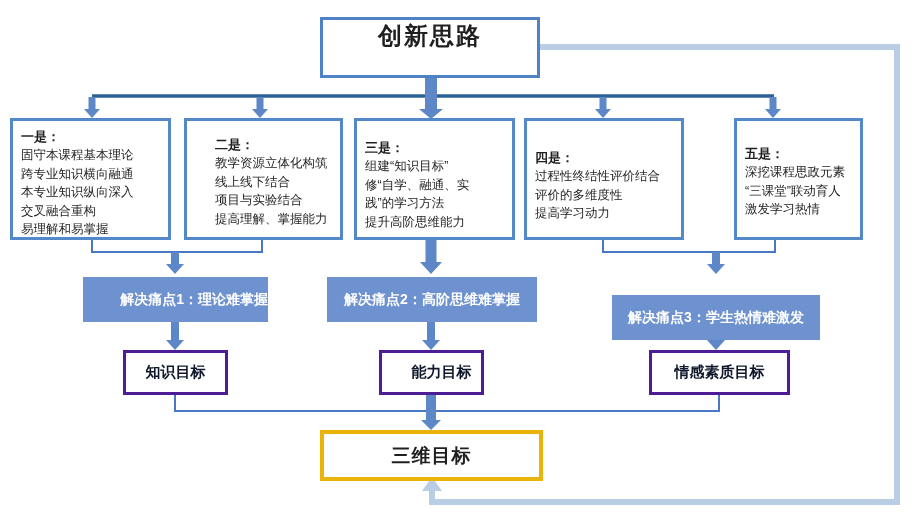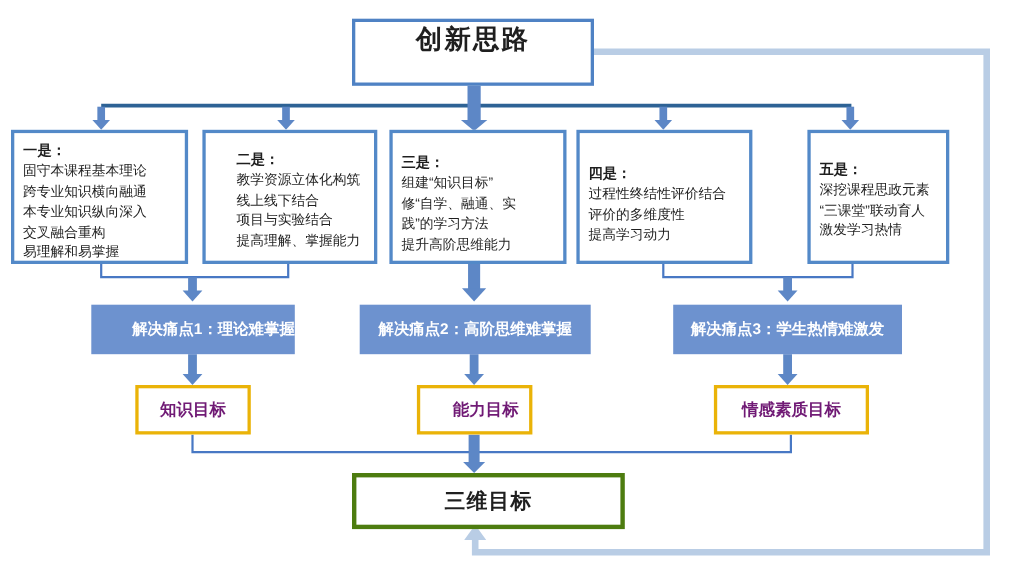--- a/index.html
+++ b/index.html
@@ -9,24 +9,24 @@
   .node{position:absolute;box-sizing:border-box;background:#ffffff;z-index:1;color:#1f1f1f;}
   .topbox{left:320px;top:17px;width:220px;height:61px;border:3px solid #4f82c4;
           display:flex;align-items:flex-start;justify-content:center;
           font-size:24px;font-weight:bold;letter-spacing:2px;}
   .sbox{top:118px;height:122px;border:3px solid #5389c8;padding:0 8px;}
   .sbox-header{font-weight:bold;font-size:13px;line-height:19px;}
   .sbox-body{font-size:12.5px;line-height:18.5px;white-space:pre-line;}
   .bar{position:absolute;top:277px;height:45px;background:#6d92cf;z-index:1;
        display:flex;align-items:center;justify-content:center;
        color:#ffffff;font-weight:bold;font-size:14px;}
-  .goal{position:absolute;top:350px;height:45px;border:3px solid #eab308;background:#fff;z-index:1;
+  .goal{position:absolute;top:350px;height:45px;border:3px solid #4c1d95;background:#fff;z-index:1;
         box-sizing:border-box;display:flex;align-items:center;justify-content:center;
-        font-weight:bold;font-size:15px;color:#701a75;}
-  .bottombox{left:320px;top:430px;width:248px;height:51px;border:4px solid #4d7c0f;
+        font-weight:bold;font-size:15px;color:#0f172a;}
+  .bottombox{left:320px;top:430px;width:223px;height:51px;border:4px solid #eab308;
              display:flex;align-items:center;justify-content:center;
              font-size:19px;font-weight:bold;letter-spacing:1px;}
 </style>
 </head>
 <body>
 
 <div id="canvas">
 
   <svg id="wires" viewBox="0 0 919 521" xmlns="http://www.w3.org/2000/svg">
 
@@ -134,21 +134,21 @@
 “三课堂”联动育人
 激发学习热情</div>
   </div>
 
   <div class="bar" style="left:83px;width:185px;justify-content:flex-end;">
     <span>解决痛点1：理论难掌握</span>
   </div>
   <div class="bar" style="left:327px;width:210px;">
     <span>解决痛点2：高阶思维难掌握</span>
   </div>
-  <div class="bar" style="left:612px;width:208px;">
+  <div class="bar" style="left:612px;width:208px;margin-top:18px;">
     <span>解决痛点3：学生热情难激发</span>
   </div>
 
   <div class="goal" style="left:123px;width:105px;">
     <span>知识目标</span>
   </div>
   <div class="goal" style="left:379px;width:105px;padding-left:20px;">
     <span>能力目标</span>
   </div>
   <div class="goal" style="left:649px;width:141px;">

